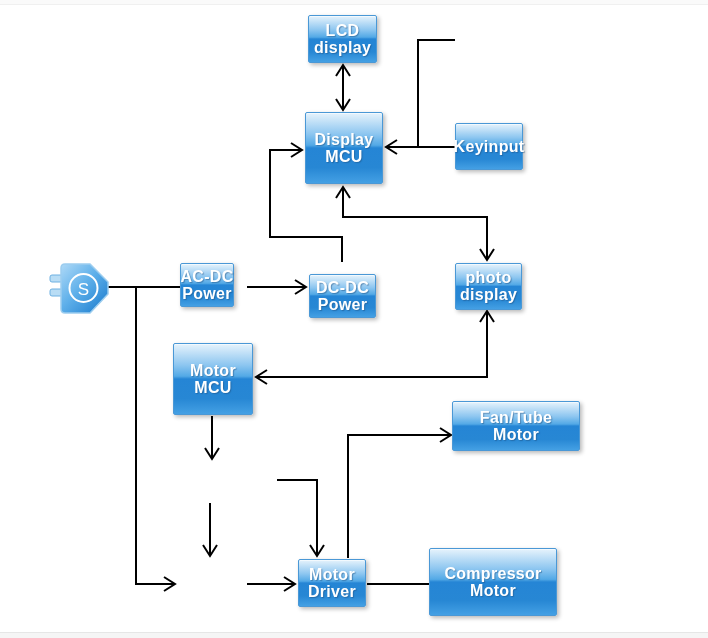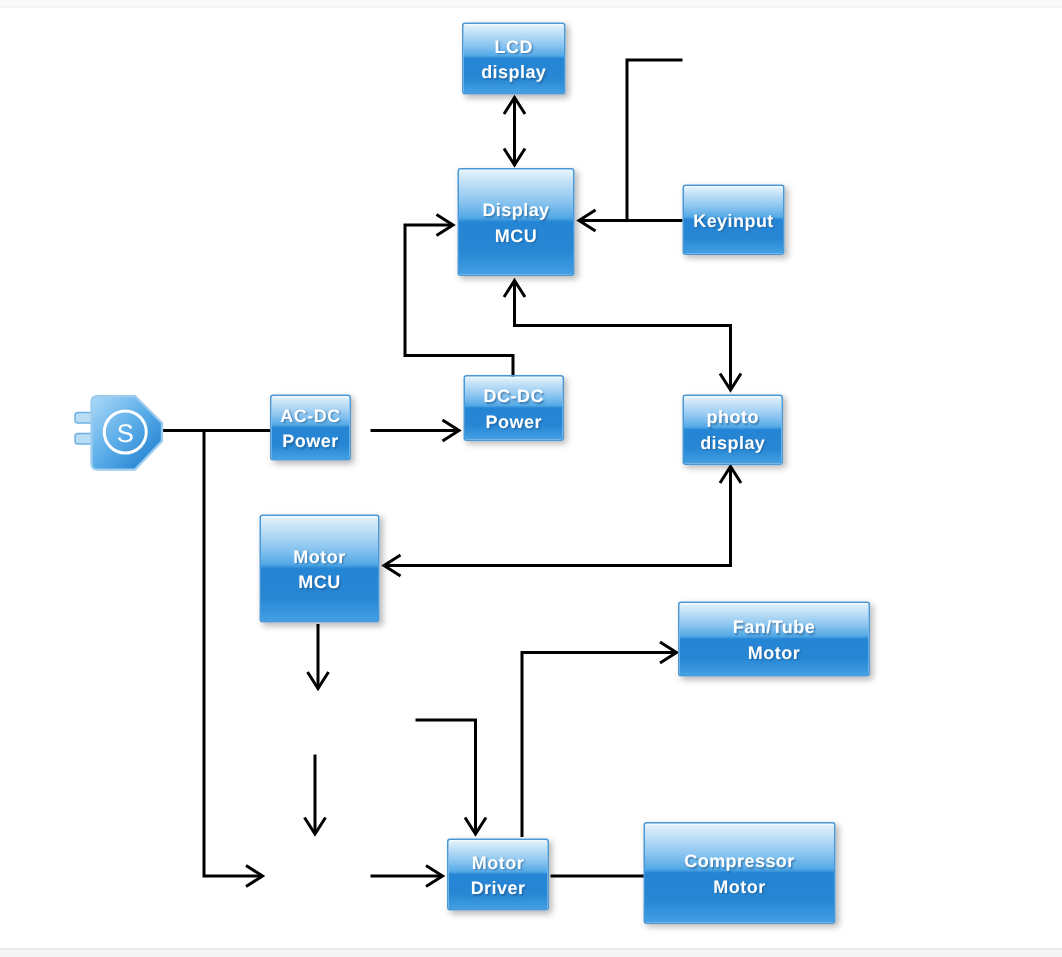--- a/index.html
+++ b/index.html
@@ -28,21 +28,21 @@
     background:linear-gradient(180deg,
       var(--node_top,#e6f3fc) 0%,
       var(--node_light,#8dc6f0) 30%,
       var(--node_mid,#53a9e6) 46%,
       var(--node_deep,#2585d5) 50%,
       #2787d4 78%,
       var(--node_bottom,#44a0e4) 100%);
     box-shadow:2px 2px 4px rgba(0,0,0,0.28), inset 0 1px 0 rgba(255,255,255,0.55);
   }
   .node span{
-    color:#fff;font-size:12px;font-weight:bold;line-height:16px;
+    color:#fff;font-size:16px;font-weight:bold;line-height:16px;
     letter-spacing:0.3px;text-align:center;white-space:nowrap;
     text-shadow:1px 1px 1px rgba(30,80,130,0.5);
   }
   .plug-letter{
     fill:#fff;font-size:17px;font-weight:normal;
     font-family:"Liberation Sans","DejaVu Sans",sans-serif;
   }
 </style>
 </head>
 <body>
@@ -102,21 +102,21 @@
 
   <div class="node" style="left:455px;top:123px;width:68px;height:47px">
     <span>Keyinput</span>
   </div>
 
   <div class="node" style="left:180px;top:263px;width:54px;height:44px">
     <span>AC-DC</span>
     <span>Power</span>
   </div>
 
-  <div class="node" style="left:309px;top:250px;width:67px;height:44px">
+  <div class="node" style="left:309px;top:274px;width:67px;height:44px">
     <span>DC-DC</span>
     <span>Power</span>
   </div>
 
   <div class="node" style="left:455px;top:263px;width:67px;height:47px">
     <span>photo</span>
     <span>display</span>
   </div>
 
   <div class="node" style="left:173px;top:343px;width:80px;height:72px">

